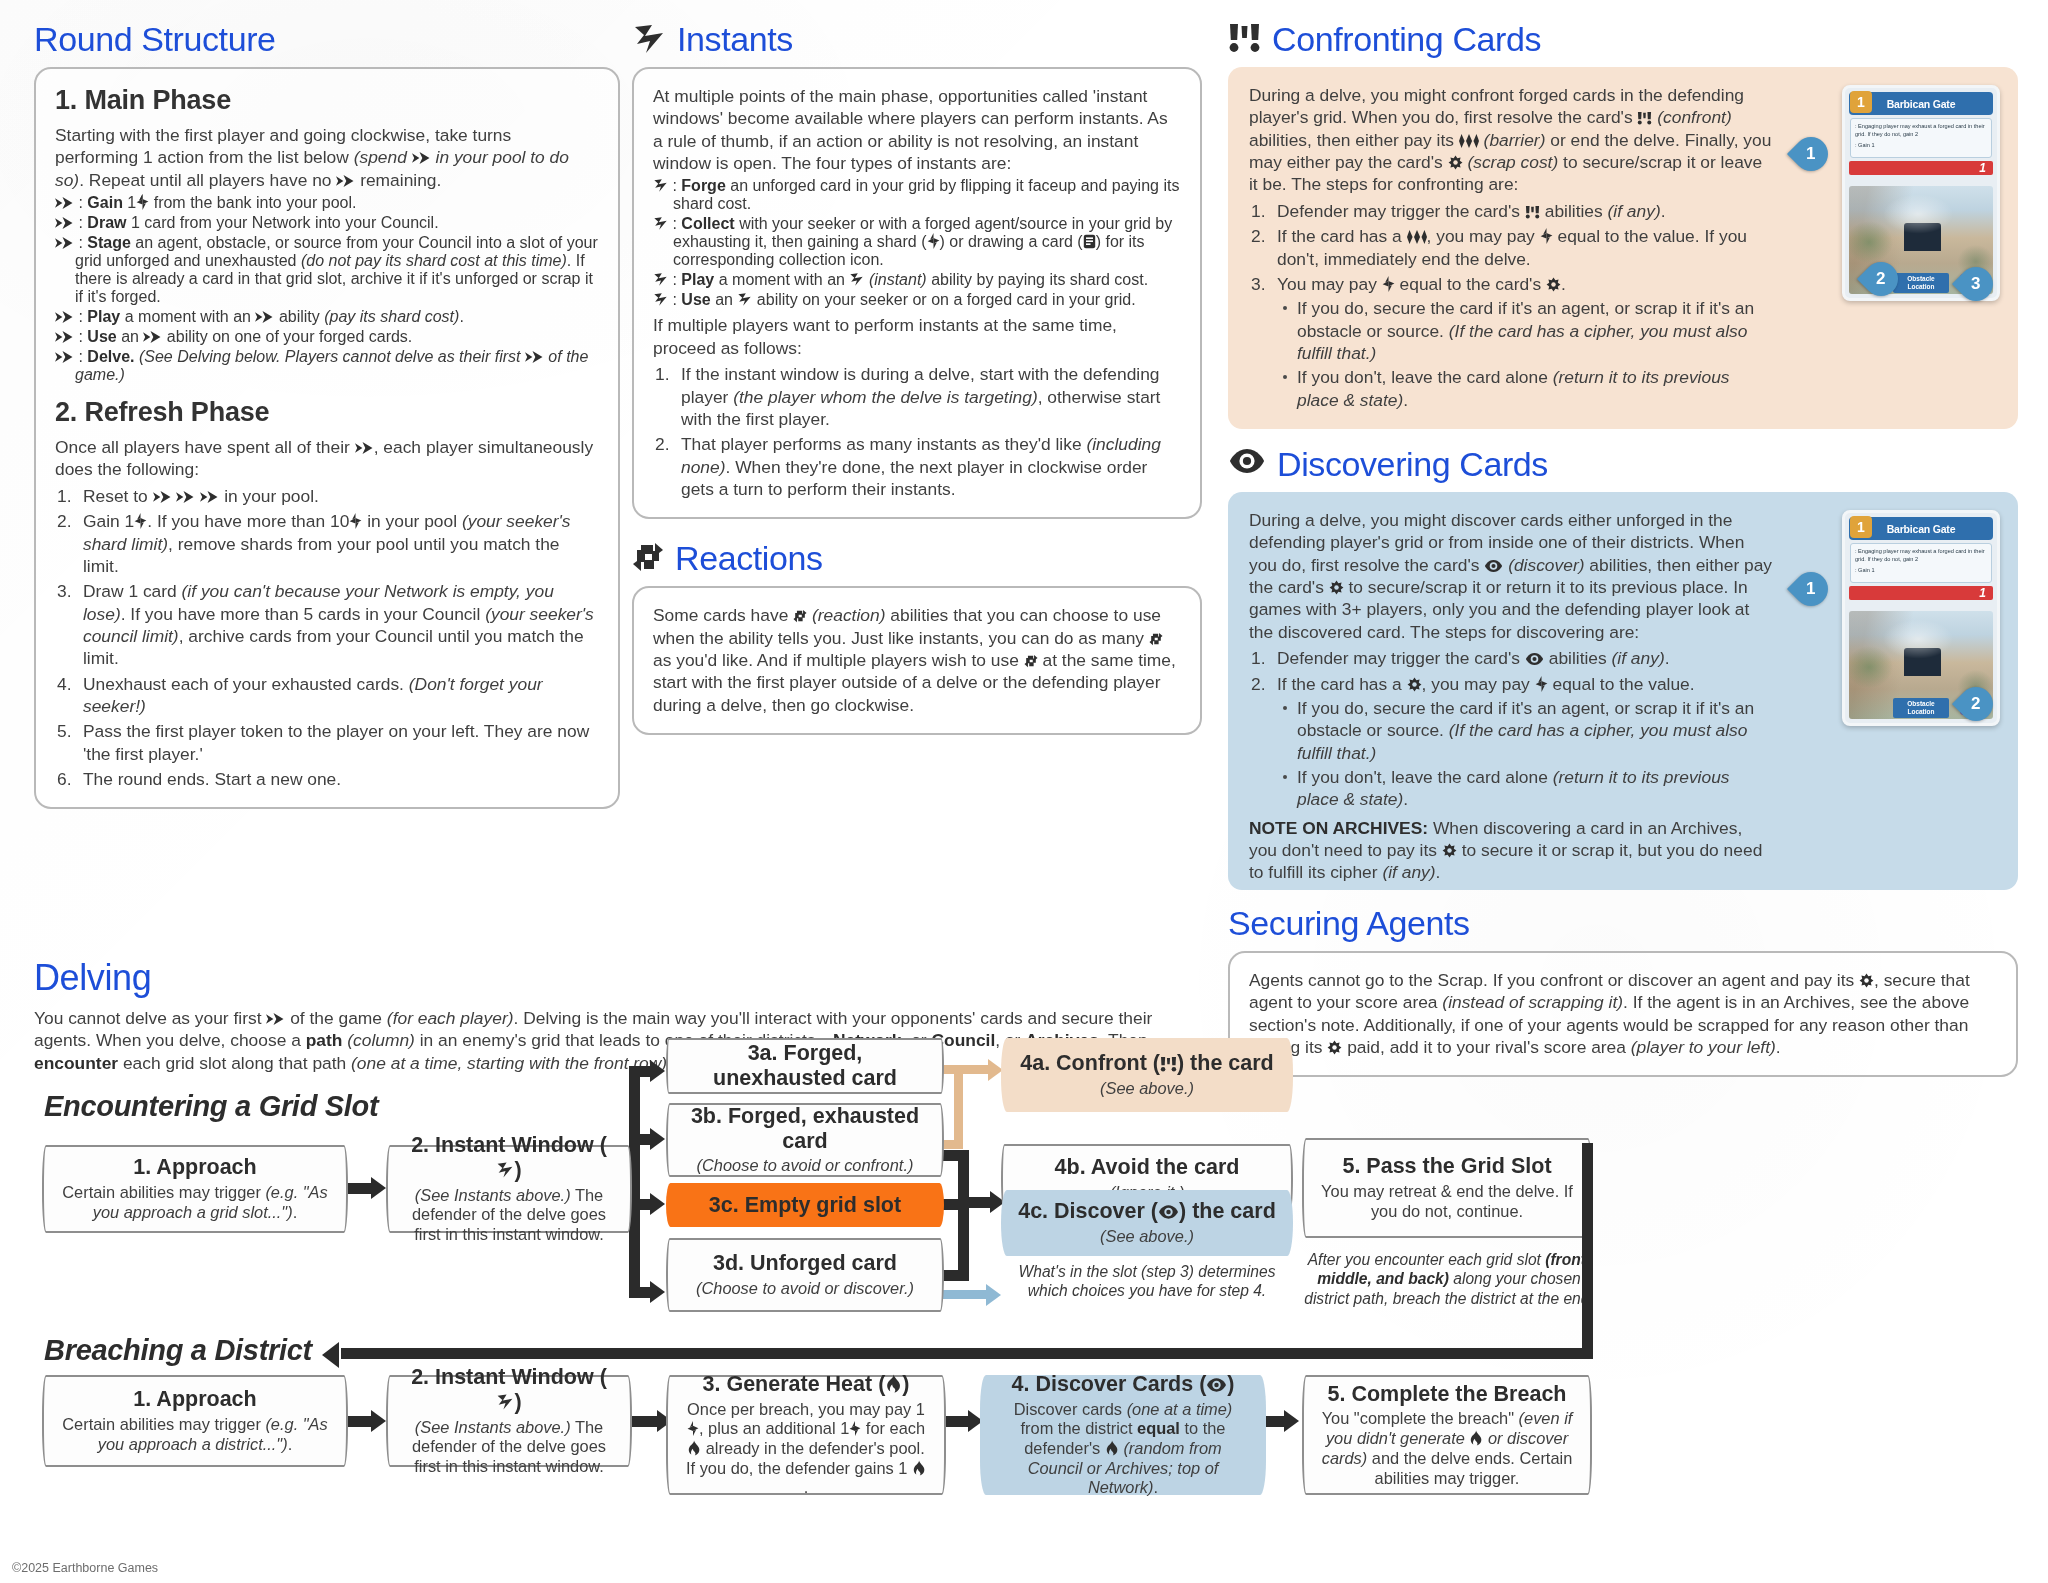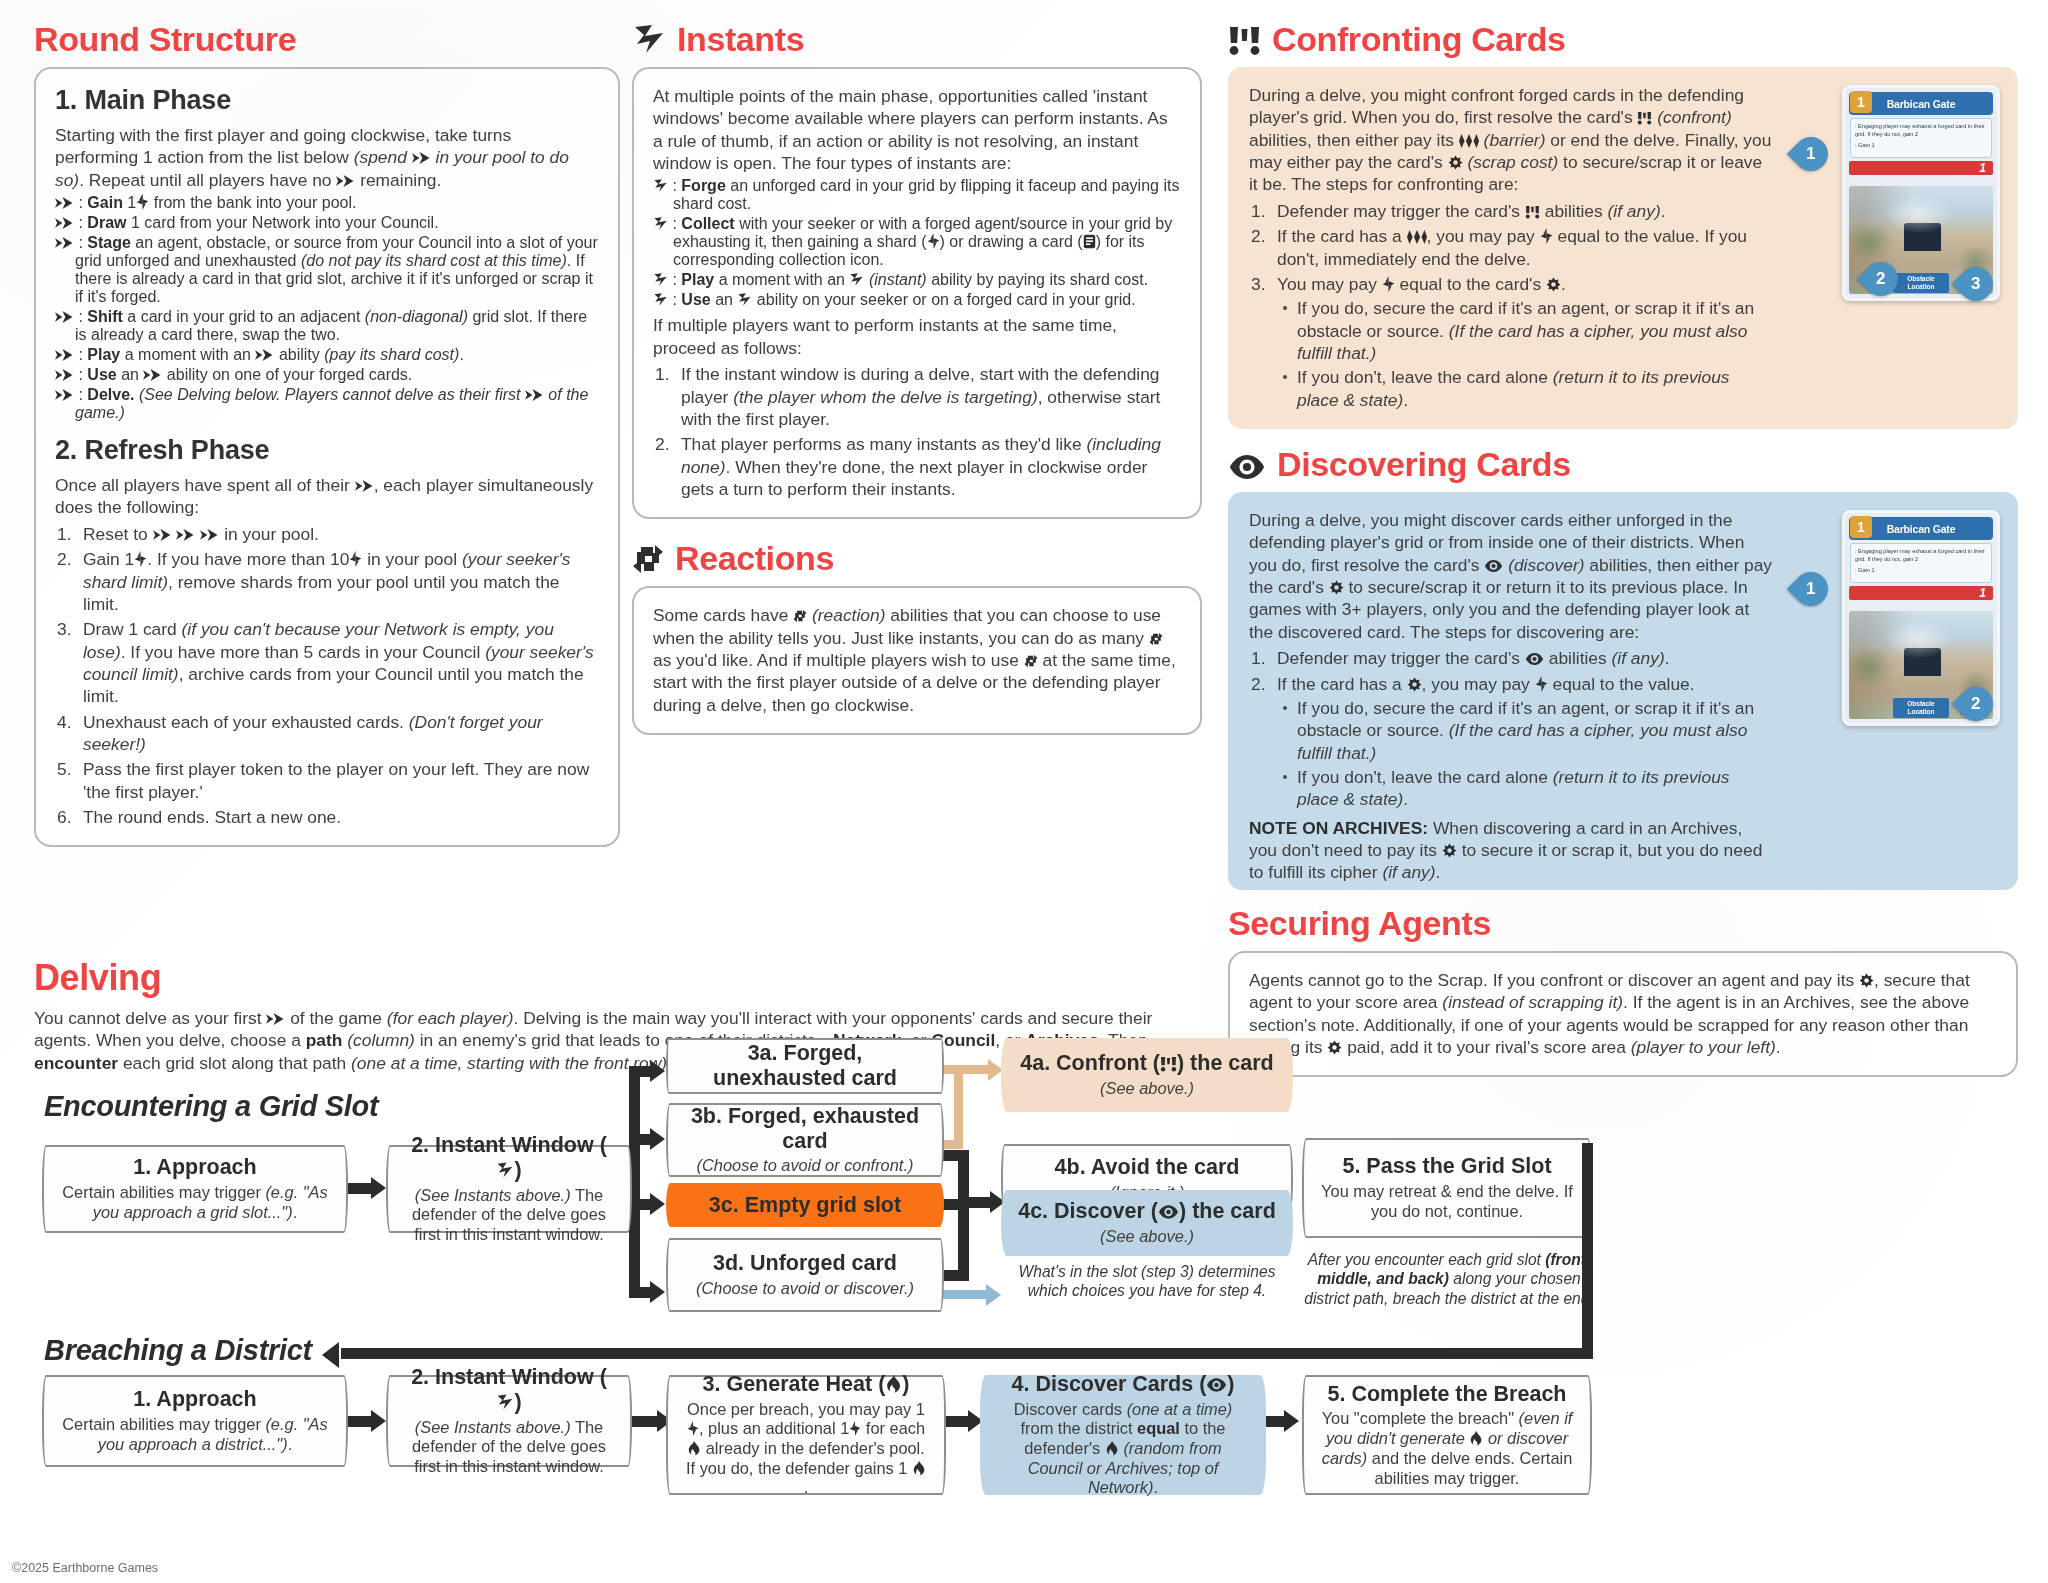--- a/index.html
+++ b/index.html
@@ -20,23 +20,23 @@
 
   
   .page { position: relative; width: 2048px; height: 1583px; padding: 0; }
   .col { position: absolute; }
   #col-left   { left: 34px;  top: 22px;  width: 586px; }
   #col-mid    { left: 632px; top: 22px;  width: 570px; }
   #col-right  { left: 1228px;top: 22px;  width: 790px; }
 
   
   h1.sect {
-    font-size: 34px; font-weight: 700; letter-spacing: -0.4px;
-    color: #ef4444; margin-bottom: 11px;
-    display: flex; align-items: flex-end; gap: 11px;
+    font-size: 34px; font-weight: 400; letter-spacing: -0.4px;
+    color: #1d4ed8; margin-bottom: 11px;
+    display: flex; align-items: flex-start; gap: 11px;
     font-stretch: condensed;
   }
   h1.sect .ttl { line-height: 1; }
   h2.sub {
     font-size: 27px; font-weight: 700; color: #333333;
     margin: 0 0 8px 0; letter-spacing: -0.2px;
   }
   h3.flow-title {
     font-size: 29px; font-weight: 700; font-style: italic;
     color: #2d2d2d; letter-spacing: -0.3px;
@@ -242,26 +242,20 @@
           <span class="ic"><svg width="19" height="14" viewBox="0 0 19 14">
                 <path d="M0 2.2 L7.4 7 L0 11.8 L2.2 7 Z" fill="#2e2e2e"></path>
                 <path d="M7.5 1.1 L17.5 7 L7.5 12.9 L10.3 7 Z" fill="#2e2e2e"></path>
               </svg></span><span class="cont"> : <b>Draw</b><span> 1 card from your Network into your Council.</span></span>
         </div>
         <div>
           <span class="ic"><svg width="19" height="14" viewBox="0 0 19 14">
                 <path d="M0 2.2 L7.4 7 L0 11.8 L2.2 7 Z" fill="#2e2e2e"></path>
                 <path d="M7.5 1.1 L17.5 7 L7.5 12.9 L10.3 7 Z" fill="#2e2e2e"></path>
               </svg></span><span class="cont"> : <b>Stage</b><span> an agent, obstacle, or source from your Council into a slot of your grid unforged and unexhausted </span><i>(do not pay its shard cost at this time)</i><span>. If there is already a card in that grid slot, archive it if it's unforged or scrap it if it's forged.</span></span>
-        </div>
-        <div>
-          <span class="ic"><svg width="19" height="14" viewBox="0 0 19 14">
-                <path d="M0 2.2 L7.4 7 L0 11.8 L2.2 7 Z" fill="#2e2e2e"></path>
-                <path d="M7.5 1.1 L17.5 7 L7.5 12.9 L10.3 7 Z" fill="#2e2e2e"></path>
-              </svg></span><span class="cont"> : <b>Shift</b><span> a card in your grid to an adjacent </span><i>(non-diagonal)</i><span> grid slot. If there is already a card there, swap the two.</span></span>
         </div>
         <div>
           <span class="ic"><svg width="19" height="14" viewBox="0 0 19 14">
                 <path d="M0 2.2 L7.4 7 L0 11.8 L2.2 7 Z" fill="#2e2e2e"></path>
                 <path d="M7.5 1.1 L17.5 7 L7.5 12.9 L10.3 7 Z" fill="#2e2e2e"></path>
               </svg></span><span class="cont"> : <b>Play</b><span> a moment with an </span><span class="ic"><svg width="19" height="14" viewBox="0 0 19 14">
                   <path d="M0 2.2 L7.4 7 L0 11.8 L2.2 7 Z" fill="#2e2e2e"></path>
                   <path d="M7.5 1.1 L17.5 7 L7.5 12.9 L10.3 7 Z" fill="#2e2e2e"></path>
                 </svg></span><span> ability </span><i>(pay its shard cost)</i><span>.</span></span>
         </div>

